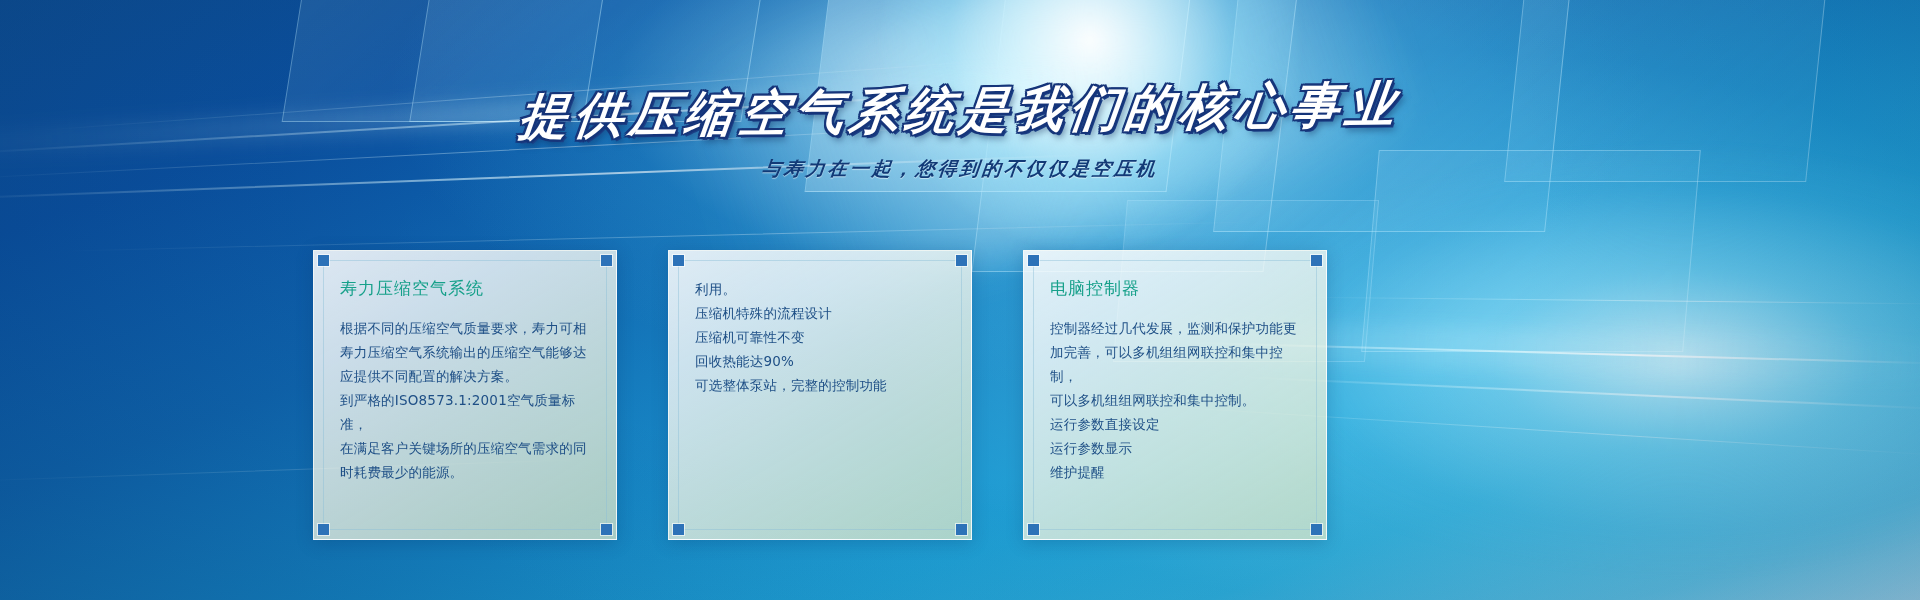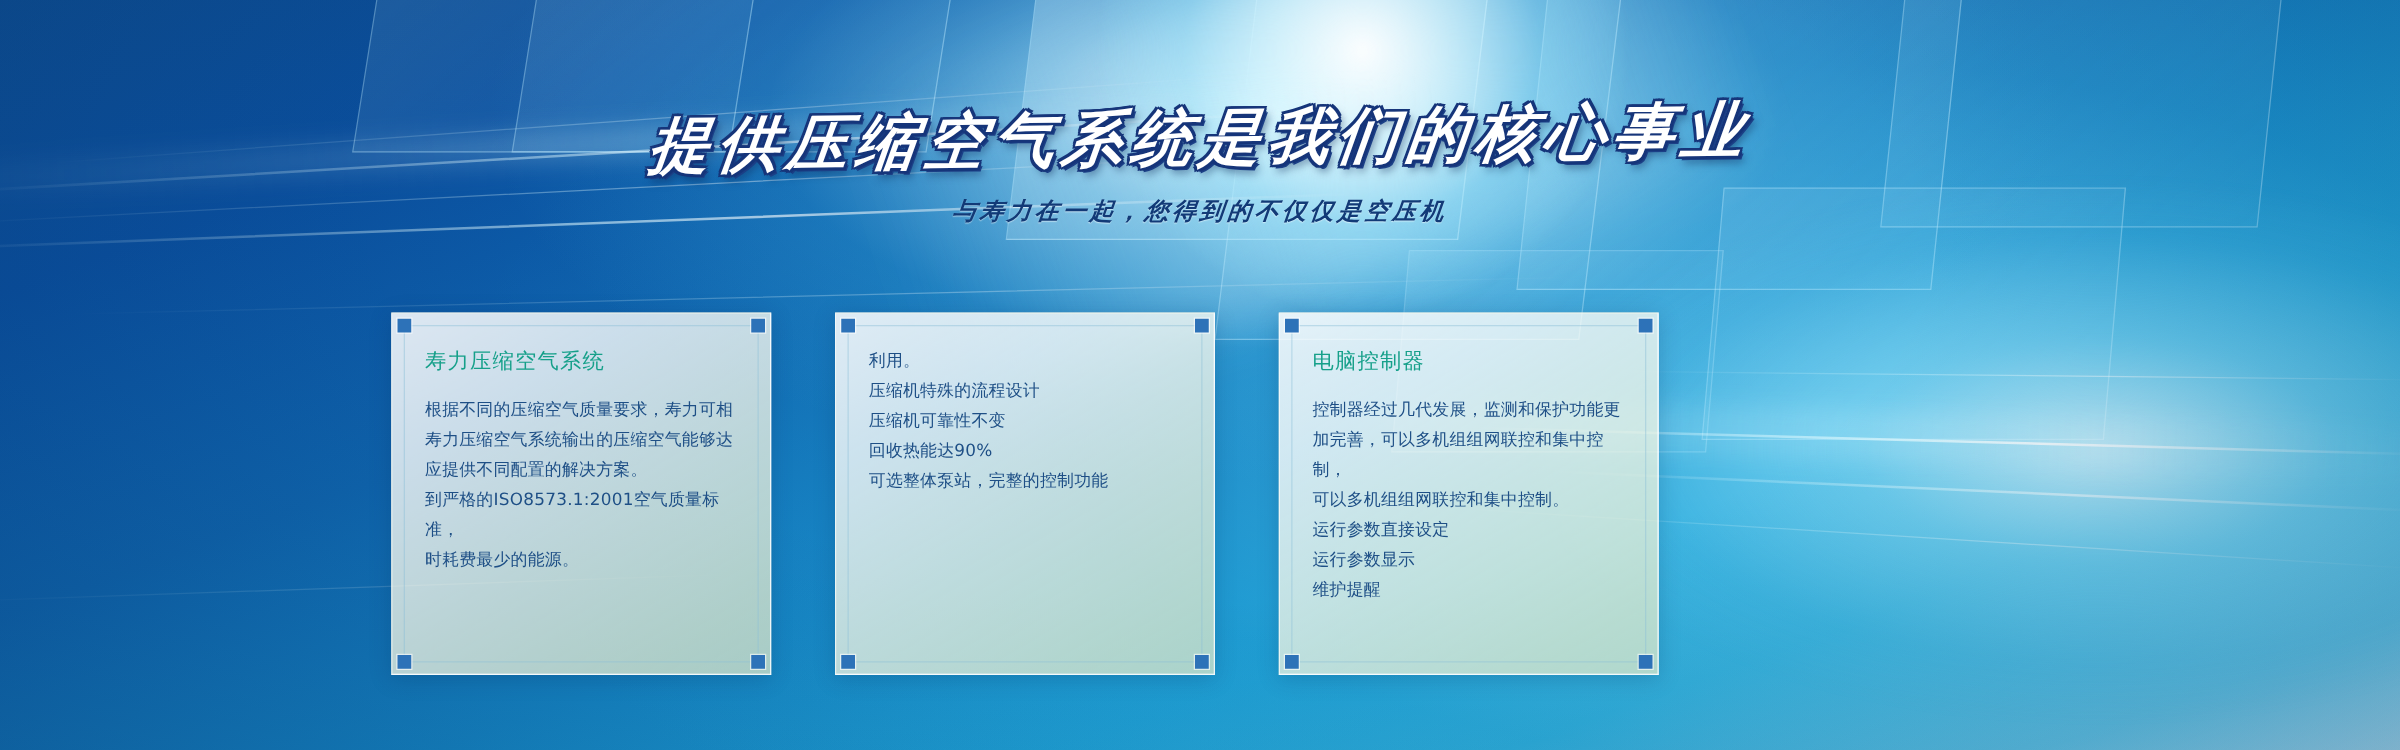--- a/index.html
+++ b/index.html
@@ -170,20 +170,21 @@
       <span class="cn tl"></span>
       <span class="cn tr"></span>
       <span class="cn bl"></span>
       <span class="cn br"></span>
       <div class="body">
         <h3>寿力压缩空气系统</h3>
         <p class="line">根据不同的压缩空气质量要求，寿力可相</p>
         <p class="line">寿力压缩空气系统输出的压缩空气能够达</p>
         <p class="line">应提供不同配置的解决方案。</p>
         <p class="line">到严格的ISO8573.1:2001空气质量标准，</p>
+        <p class="line">在满足客户关键场所的压缩空气需求的同</p>
         <p class="line">时耗费最少的能源。</p>
       </div>
     </div>
 
     <div class="card c2">
       <div class="inner"></div>
       <span class="cn tl"></span>
       <span class="cn tr"></span>
       <span class="cn bl"></span>
       <span class="cn br"></span>

